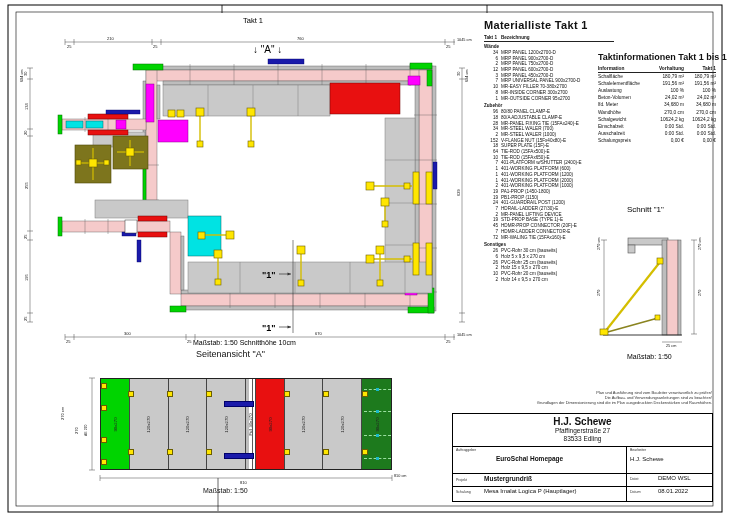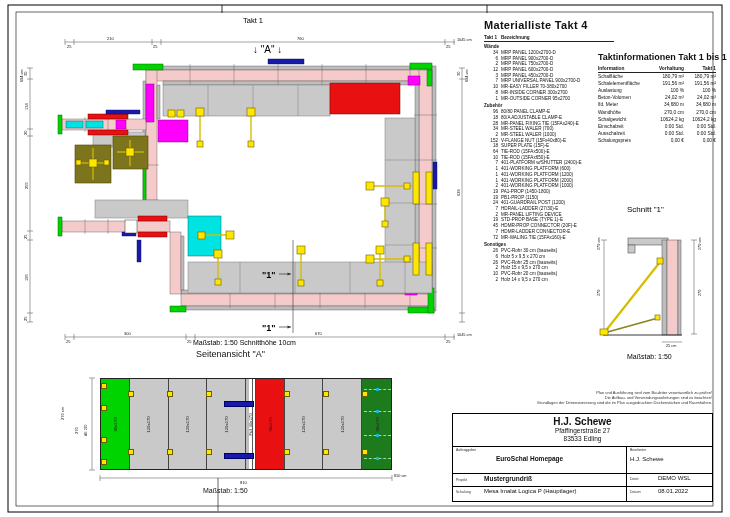--- a/index.html
+++ b/index.html
@@ -366,21 +366,21 @@
       <line x1="604" y1="333" x2="658" y2="318" stroke="#8a8420" stroke-width="1.8"></line>
       <rect x="657" y="258" width="6" height="6" fill="#ffe600" stroke="#6b5e00" stroke-width="0.6"></rect>
       <rect x="655" y="315" width="5" height="5" fill="#ffe600" stroke="#6b5e00" stroke-width="0.6"></rect>
       <rect x="600" y="329" width="8" height="6" fill="#ffe600" stroke="#6b5e00" stroke-width="0.6"></rect>
     </g>
     <text x="627" y="359" font-size="7">Maßstab: 1:50</text>
   </g>
 </svg>
 
   <div class="abs" id="mlist">
-    <div class="ml-title">Materialliste  Takt 4</div>
+    <div class="ml-title">Materialliste  Takt 1</div>
     <div class="ml-head">
       <span class="c1">Takt 1</span>
       <span>Bezeichnung</span>
     </div>
     <div>
 
         <div class="m-row t-group">
 
           <span class="m-name">Wände</span>
         </div>

